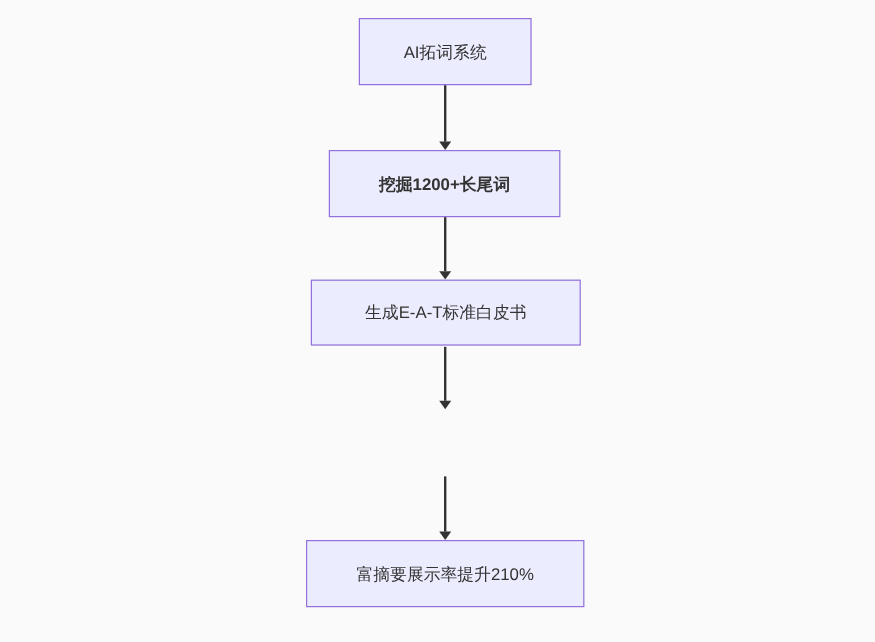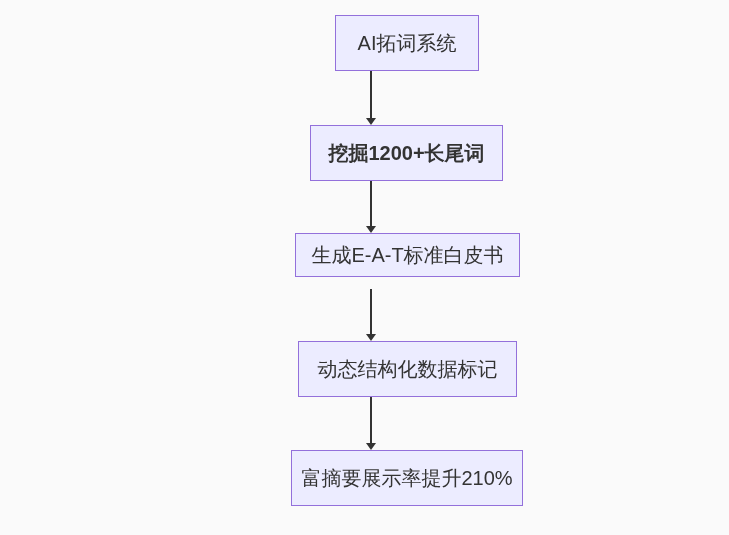--- a/index.html
+++ b/index.html
@@ -20,25 +20,24 @@
   }
   .flow-node {
     position: absolute;
     box-sizing: border-box;
     background: var(--node-fill, #ECECFF);
     border: 1px solid var(--node-border, #9370DB);
     display: flex;
     align-items: center;
     justify-content: center;
     color: var(--text-color, #333333);
-    font-size: 20px;
+    font-size: 14px;
     line-height: 1.2;
     white-space: nowrap;
     text-align: center;
-    margin-left: 36px;
   }
   .flow-arrow {
     position: absolute;
     width: 10px;
     display: flex;
     flex-direction: column;
     align-items: center;
   }
   .arrow-line {
     width: 2px;
@@ -65,28 +64,27 @@
     <div class="arrow-head"></div>
   </div>
 
   <div class="flow-node" style="left:274px; top:125px; width:193px; height:56px;font-weight:bold;">挖掘1200+长尾词</div>
 
   <div class="flow-arrow" style="left:366px; top:181px; height:52px;">
     <div class="arrow-line"></div>
     <div class="arrow-head"></div>
   </div>
 
-  <div class="flow-node" style="left:259px; top:233px; width:225px; height:44px;">生成E-A-T标准白皮书</div>
+  <div class="flow-node" style="left:259px; top:233px; width:225px; height:55px;">生成E-A-T标准白皮书</div>
 
   <div class="flow-arrow" style="left:366px; top:289px; height:52px;">
     <div class="arrow-line"></div>
     <div class="arrow-head"></div>
   </div>
 
-  <div class="flow-node" style="left:262px; top:341px; width:219px; height:56px;">动态结构化数据标记</div>
 
   <div class="flow-arrow" style="left:366px; top:397px; height:53px;">
     <div class="arrow-line"></div>
     <div class="arrow-head"></div>
   </div>
 
   <div class="flow-node" style="left:255px; top:450px; width:232px; height:56px;">富摘要展示率提升210%</div>
 
 </div>
 

